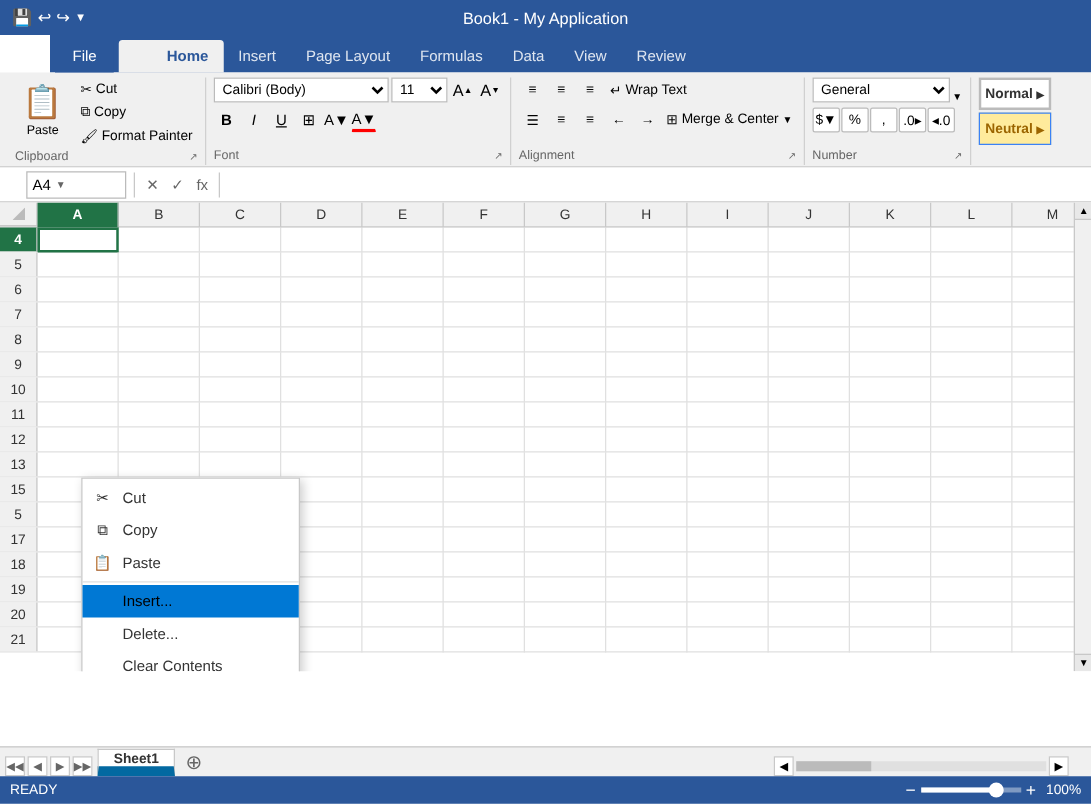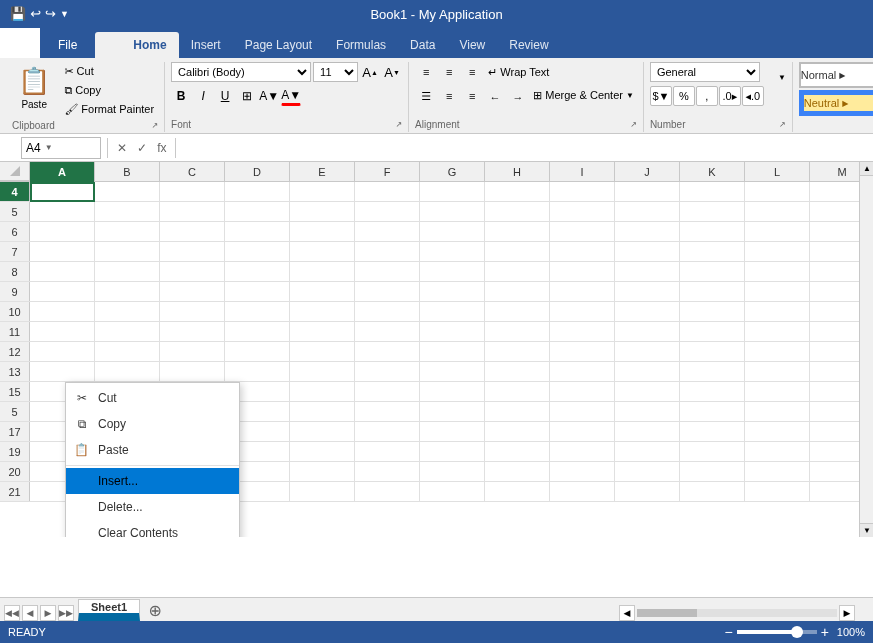--- a/index.html
+++ b/index.html
@@ -205,26 +205,27 @@
       display: flex;
       align-items: center;
       justify-content: center;
       cursor: pointer;
       border-radius: 2px;
       font-size: 11px;
       border: 1px solid #bbb;
       background: white;
     }
     .style-box {
-      width: 83px;
+      width: 58px;
       height: 26px;
       display: flex;
       align-items: center;
-      font-size: 11px;
-      font-weight: 400;
+      justify-content: center;
+      font-size: 11px;
+      font-weight: 700;
       cursor: pointer;
       border: 1px solid #bbb;
     }
     .style-normal {
       background: white;
       color: #333;
     }
     .style-neutral {
       background: #ffeb9c;
       color: #9c6500;
@@ -636,21 +637,21 @@
       </div>
     </div>
     <div class="ribbon-group-label">
       <span>Alignment</span>
       <span class="expand-icon">↗</span>
     </div>
   </div>
 
   <div class="ribbon-group">
     <div class="ribbon-group-content number-group-content">
-      <div style="display:flex; align-items:flex-end; gap:18px; margin-bottom:2px;">
+      <div style="display:flex; align-items:flex-end; gap:2px; margin-bottom:2px;">
         <select class="number-select">
           <option>General</option>
         </select>
         <span style="font-size:8px; cursor:pointer;">▼</span>
       </div>
       <div class="number-row">
         <div class="num-btn">$▼</div>
         <div class="num-btn">%</div>
         <div class="num-btn">,</div>
         <div class="num-btn">.0▸</div>
@@ -662,21 +663,21 @@
       <span class="expand-icon">↗</span>
     </div>
   </div>
 
   <div class="ribbon-group" style="border-right:none;">
     <div class="ribbon-group-content" style="flex-direction:column; gap:2px;">
       <div class="style-box style-normal" style="border:2px solid #bbb;">
         <span>Normal</span>
         <span style="font-size:8px; color:#333; margin-left:3px;">▶</span>
       </div>
-      <div class="style-box style-neutral" style="border:5px solid #3b82f6;">
+      <div class="style-box style-neutral" style="border:1px solid #3b82f6;">
         <span>Neutral</span>
         <span style="font-size:8px; color:#9c6500; margin-left:3px;">▶</span>
       </div>
     </div>
   </div>
 
 </div>
 
 <div class="formula-bar">
   <div class="name-box">
@@ -925,20 +926,36 @@
           <div class="cell"></div>
           <div class="cell"></div>
           <div class="cell"></div>
           <div class="cell"></div>
           <div class="cell"></div>
           <div class="cell"></div>
           <div class="cell"></div>
           <div class="cell"></div>
         </div>
         <div class="grid-row">
+          <div class="row-num">18</div>
+          <div class="cell"></div>
+          <div class="cell"></div>
+          <div class="cell"></div>
+          <div class="cell"></div>
+          <div class="cell"></div>
+          <div class="cell"></div>
+          <div class="cell"></div>
+          <div class="cell"></div>
+          <div class="cell"></div>
+          <div class="cell"></div>
+          <div class="cell"></div>
+          <div class="cell"></div>
+          <div class="cell"></div>
+        </div>
+        <div class="grid-row">
           <div class="row-num">19</div>
           <div class="cell"></div>
           <div class="cell"></div>
           <div class="cell"></div>
           <div class="cell"></div>
           <div class="cell"></div>
           <div class="cell"></div>
           <div class="cell"></div>
           <div class="cell"></div>
           <div class="cell"></div>

